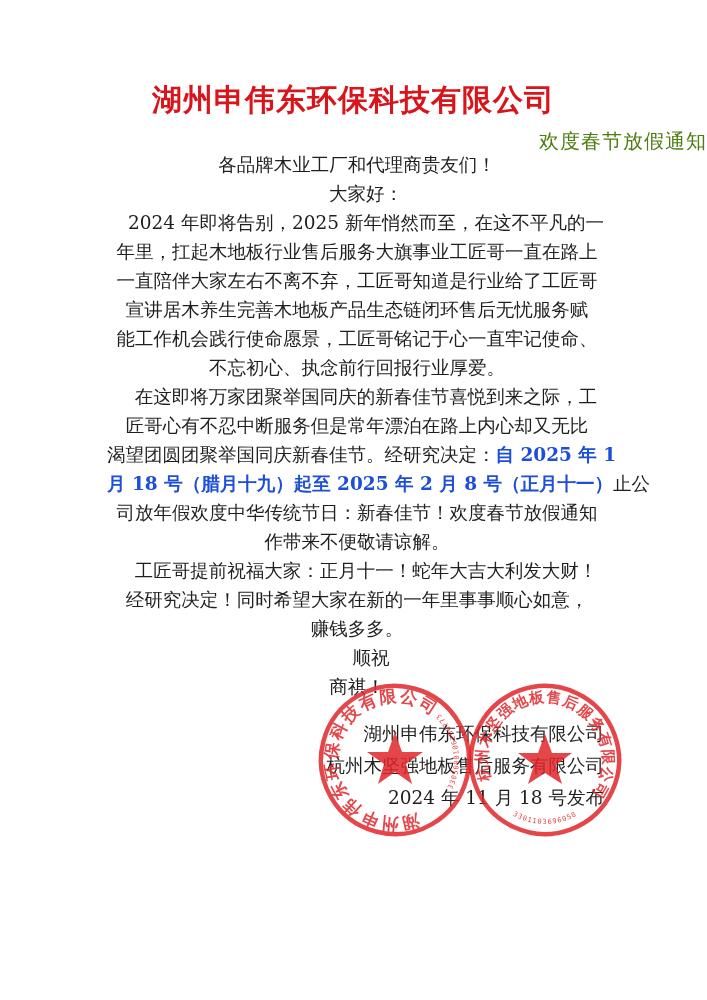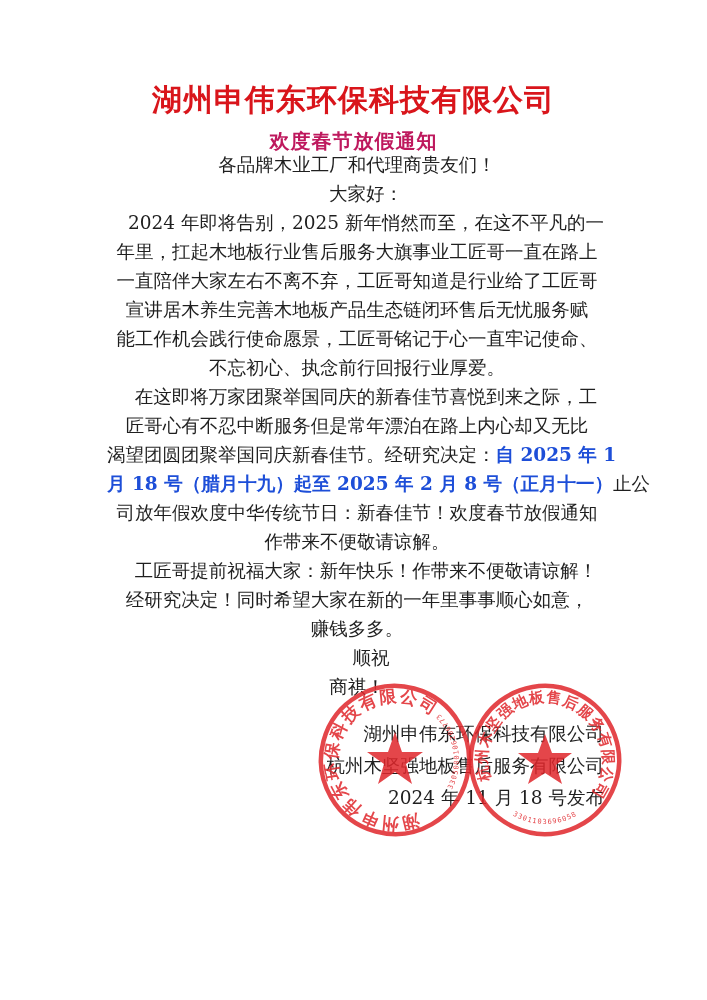--- a/index.html
+++ b/index.html
@@ -28,24 +28,24 @@
       font-size: 30px;
       font-weight: bold;
       color: #d9151b;
       letter-spacing: 1px;
       font-family: "DejaVu Sans", "Liberation Sans", sans-serif;
     }
     .subtitle {
       position: absolute;
       left: 0; width: 707px;
       top: 128px;
-      text-align: center;
+      text-align: right;
       font-size: 20px;
-      font-weight: bold;
-      color: #be185d;
+      font-weight: normal;
+      color: #4d7c0f;
       letter-spacing: 1px;
     }
     .body-text {
       position: absolute;
       left: 107px;
       width: 500px;
       font-size: 18.5px;
       line-height: 29px;
       color: #1f1f1f;
     }
@@ -98,21 +98,21 @@
     <div class="line">匠哥心有不忍中断服务但是常年漂泊在路上内心却又无比</div>
     <div class="line">
       <span>渴望团圆团聚举国同庆新春佳节。经研究决定：</span><span class="red-bold">自 2025 年 1</span>
     </div>
     <div class="line">
       <span class="red-bold">月 18 号（腊月十九）起至 2025 年 2 月 8 号（正月十一）</span><span>止公</span>
     </div>
     <div class="line">司放年假欢度中华传统节日：新春佳节！欢度春节放假通知</div>
     <div class="line">作带来不便敬请谅解。</div>
 
-    <div class="line indent">工匠哥提前祝福大家：新年快乐！作带来不便敬请谅解！</div>
+    <div class="line indent">工匠哥提前祝福大家：正月十一！蛇年大吉大利发大财！</div>
     <div class="line">经研究决定！同时希望大家在新的一年里事事顺心如意，</div>
     <div class="line">赚钱多多。</div>
 
     <div class="line" style="padding-left:28px;">顺祝</div>
     <div class="line">商祺！</div>
   </div>
 
   <div class="sign-block">
     <div>湖州申伟东环保科技有限公司</div>
     <div>杭州木坚强地板售后服务有限公司</div>

